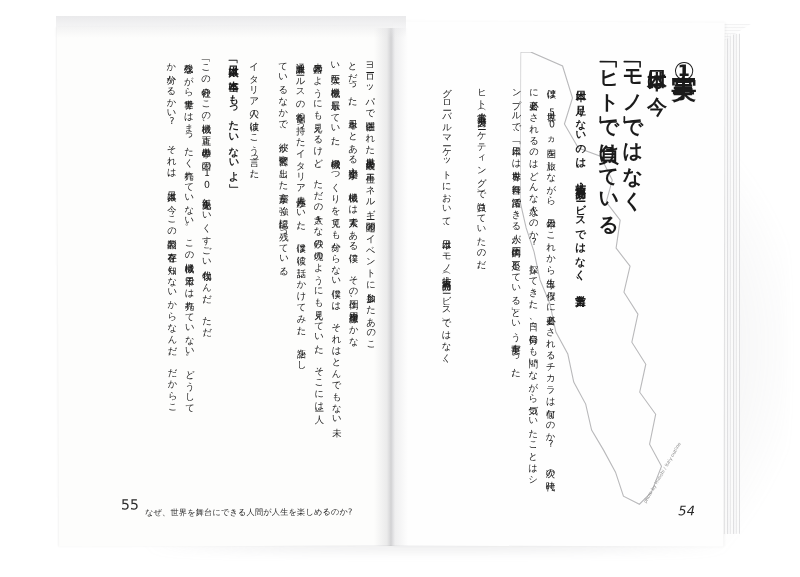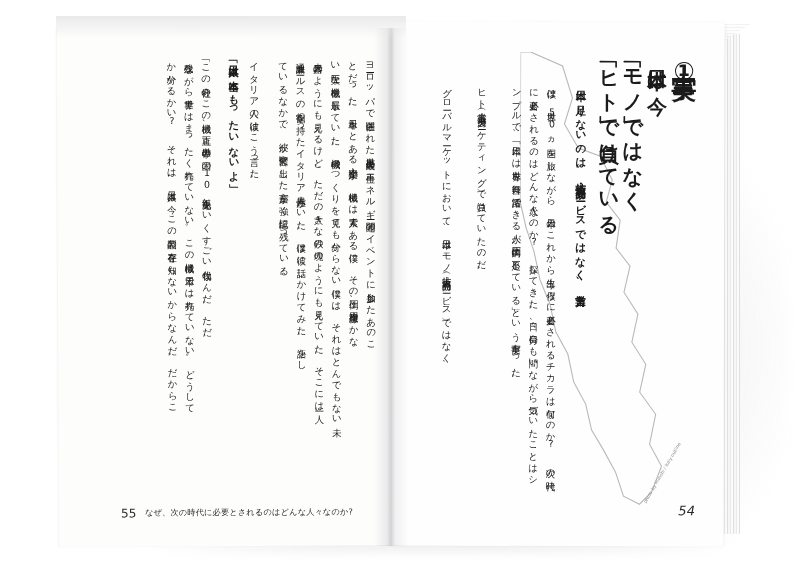--- a/index.html
+++ b/index.html
@@ -187,22 +187,22 @@
   }
   .folio-right {
     right: 28px;
     bottom: 28px;
     font-size: 13px;
     letter-spacing: .02em;
     font-style: italic;
   }
   .folio-left {
     left: 62px;
-    bottom: 26px;
-    font-size: 12px;
+    bottom: 34px;
+    font-size: 14px;
   }
   .running-head {
     position: absolute;
     left: 86px;
     bottom: 28px;
     font-size: 8.2px;
     color: #2b2b2b;
     letter-spacing: .02em;
     white-space: nowrap;
   }
@@ -246,21 +246,21 @@
 来兵器のようにも見えるけど、ただの大きな鉄の塊のようにも見えていた。そこには一人、
 通訳兼セールスの役割を持ったイタリア人男性がいた。僕は彼に話しかけてみた。語をし
 ているなかで、彼が突然言い出した言葉が強く記憶に残っている。</div>
         <div class="vtext lp-body" style="right:120px;top:6px;height:300px;">イタリア人の彼はこう言った。</div>
         <div class="vtext lp-body lp-quote" style="right:140px;top:6px;height:300px;">「日本人は本当にもったいないよ」</div>
         <div class="vtext lp-body" style="right:168px;top:6px;height:420px;">「この会社のこの機械、正直、世界中の国の10年以上先をいくすごい代物なんだ。ただ、
 残念ながら世界ではまったく売れていない。この機械は日本では売れていない。どうして
 か分かるかい? それは、日本人は今、この製品の存在を知らないからなんだ。だからこ</div>
       </div>
       <div class="folio folio-left">55</div>
-      <div class="running-head">なぜ、次の時代に必要とされるのはどんな人々なのか?</div>
+      <div class="running-head">なぜ、世界を舞台にできる人間が人生を楽しめるのか?</div>
     </div>
 
     <div class="page-right">
 
       <svg class="map-deco" viewBox="0 0 200 470" xmlns="http://www.w3.org/2000/svg">
         <path d="M10 0 L42 14 L52 46 L44 72 L58 96 L80 104 L92 128 L86 150 L100 168
                  L96 196 L110 214 L104 240 L118 262 L112 290 L126 312 L120 340
                  L136 362 L130 392 L142 414 L132 440 L120 452 L104 444 L96 420
                  L84 398 L72 378 L66 352 L54 330 L48 302 L36 280 L30 252 L20 228
                  L14 200 L6 176 L0 150 L0 0 Z" fill="none" stroke="#b9b9bb" stroke-width="1.1"></path>

